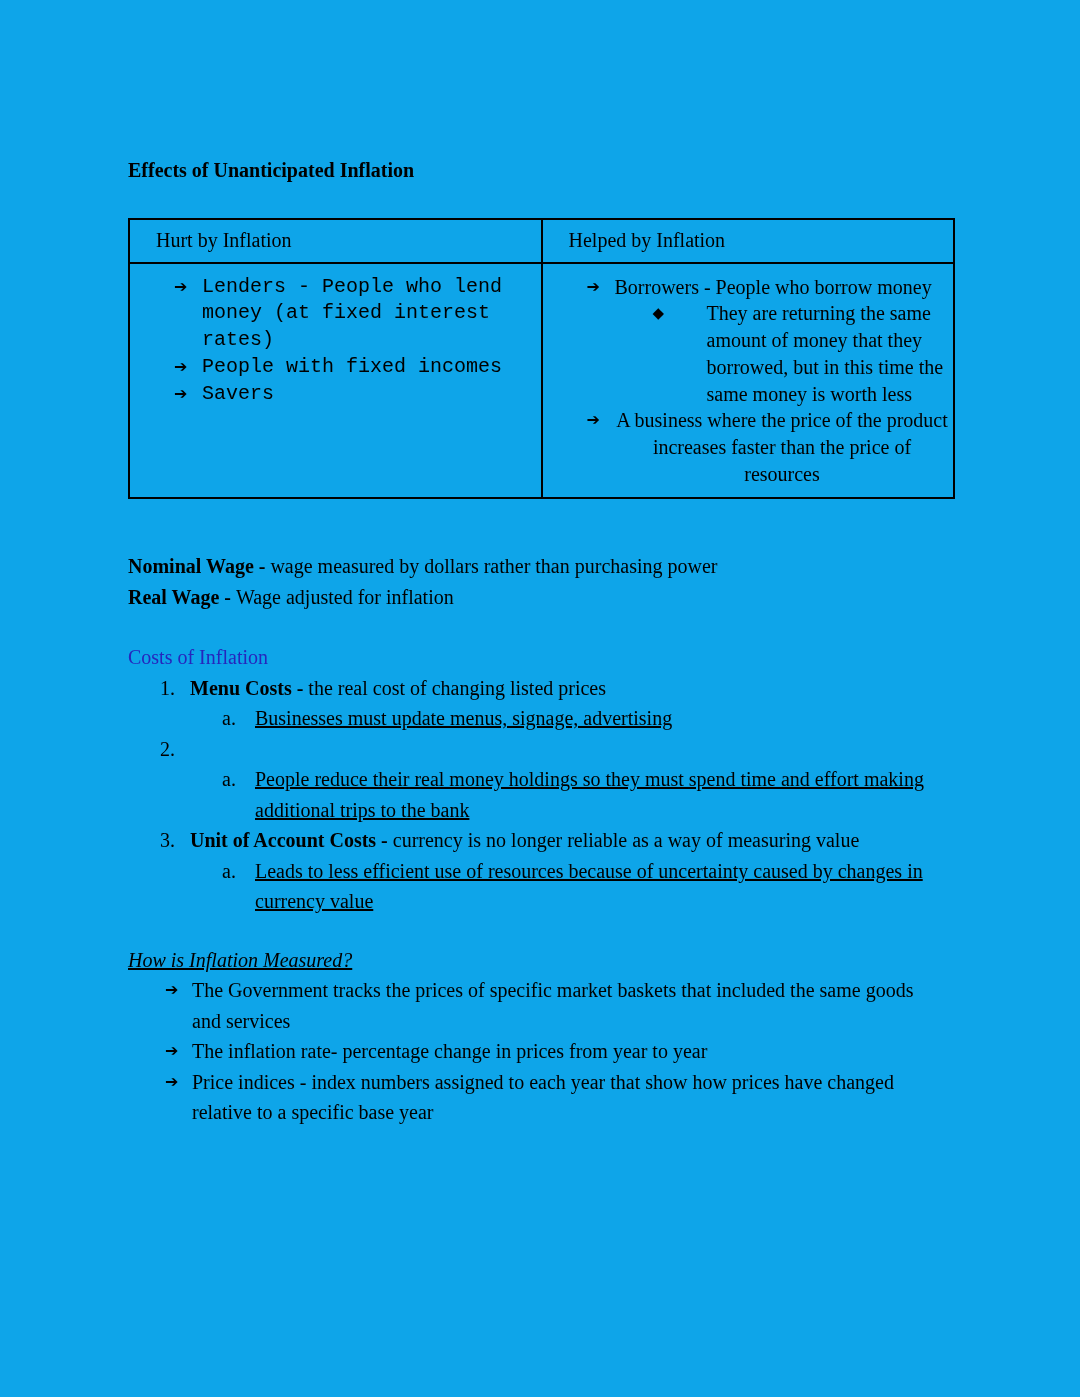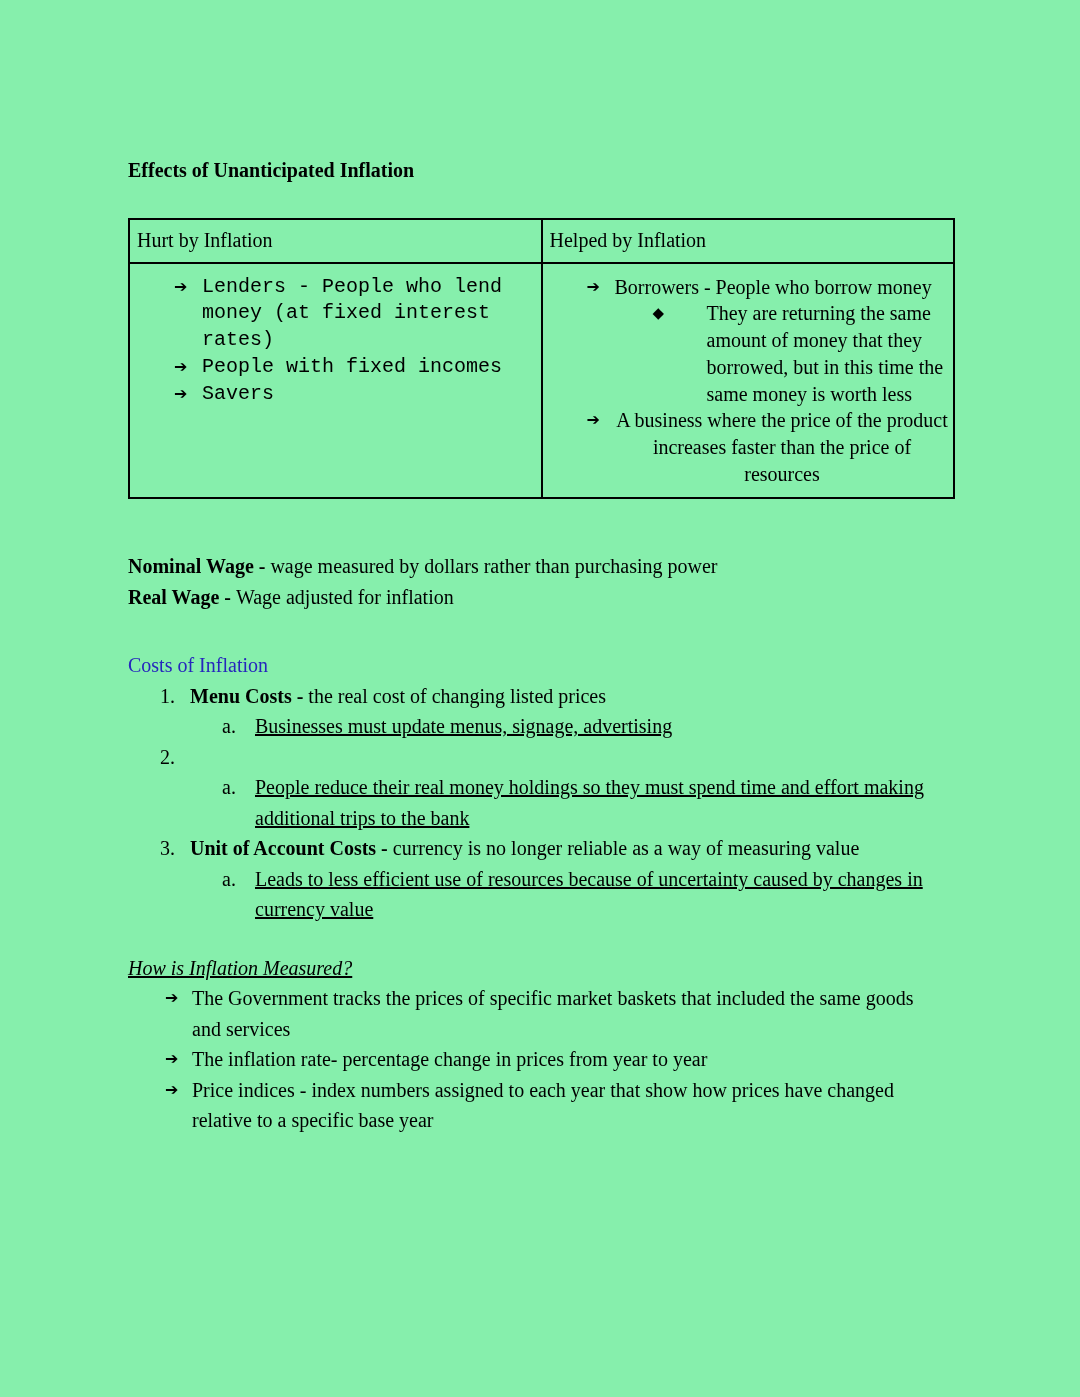--- a/index.html
+++ b/index.html
@@ -1,19 +1,19 @@
 <!DOCTYPE html>
 <html><head>
 <meta charset="utf-8">
 <style>
   html,body{margin:0;padding:0;background:#ffffff;}
   .page{
     position:relative;
     width:1080px;height:1397px;
-    background:#86efac;
+    background:#0ea5e9;
     box-sizing:border-box;
     padding:158px 125px 0 128px;
     font-family:"Liberation Serif", serif;
     font-size:20px;
     line-height:30.5px;
     color:#000000;
     overflow:hidden;
   }
   .doc-title{
     margin:0 0 36px 0;
@@ -27,21 +27,21 @@
     width:827px;
     table-layout:fixed;
     line-height:26.7px;
   }
   .infl-table th,.infl-table td{
     border:2px solid #000000;
     font-weight:normal;
     text-align:left;
     vertical-align:top;
   }
-  .infl-table th{padding:7px 12px 8px 7px;margin-left:21px;}
+  .infl-table th{padding:7px 12px 8px 26px;margin-left:21px;}
   .infl-table td{padding:10px 2px 10px 2px;}
   .cell-list{margin-left:42px;}
   .li{display:flex;align-items:flex-start;}
   .bullet{
     flex:none;width:28px;
     font-family:"DejaVu Sans", sans-serif;
     font-size:16px;
   }
   .diamond-row{margin-left:66px;}
   .diamond-bullet{
@@ -51,21 +51,21 @@
   }
   .hurt-text{max-width:315px;font-family:Liberation Mono, monospace;}
   .helped-text{max-width:335px;text-align:center;}
   .diamond-text{max-width:280px;margin-left:28px;}
   
   .defs{margin-top:52px;}
   .defs p{margin:0;}
   .b{font-weight:bold;}
   
   .costs-heading{
-    margin:38px 0 0 0;
+    margin:30px 0 0 0;
     font-size:20px;
     font-weight:normal;
     color:#2626BD;
   }
   .num-row{padding-left:32px;}
   .num-marker{flex:none;width:30px;}
   .num-text{max-width:740px;}
   .sub-row{padding-left:94px;}
   .sub-marker{flex:none;width:33px;}
   .sub-text{max-width:710px;text-decoration:underline;}

